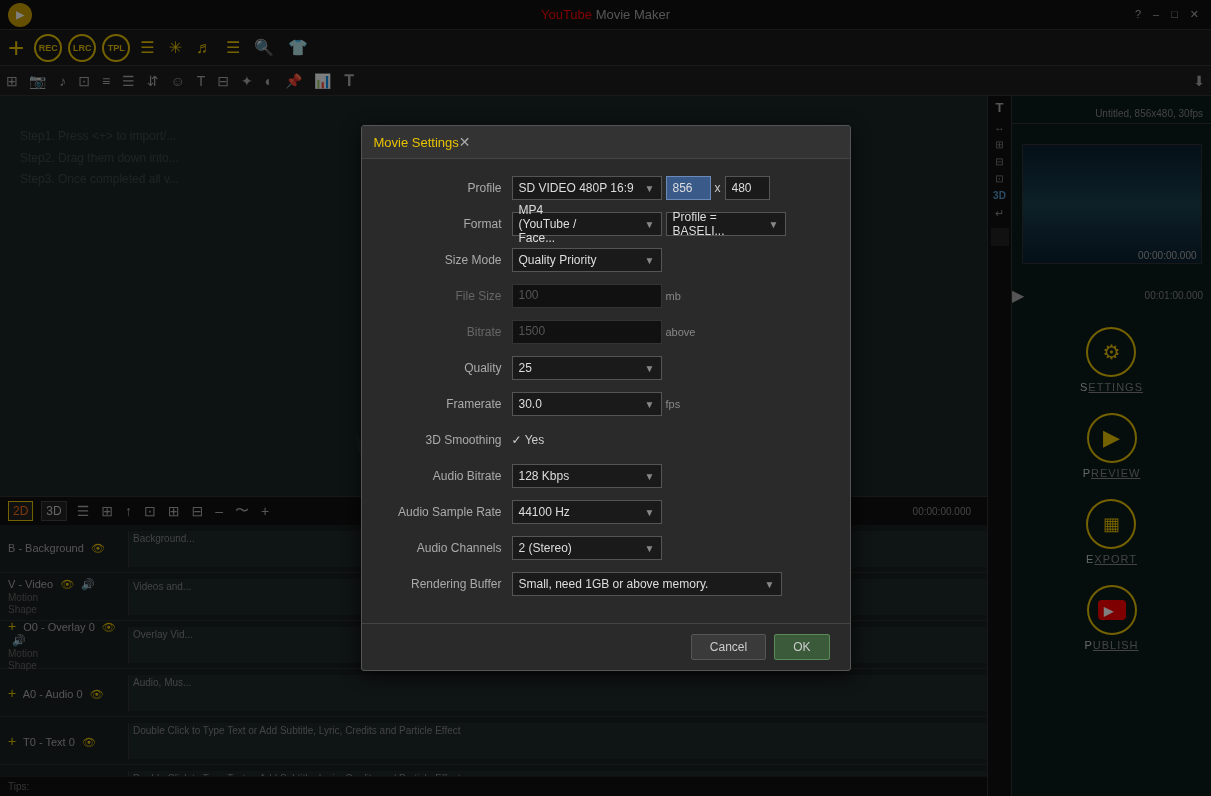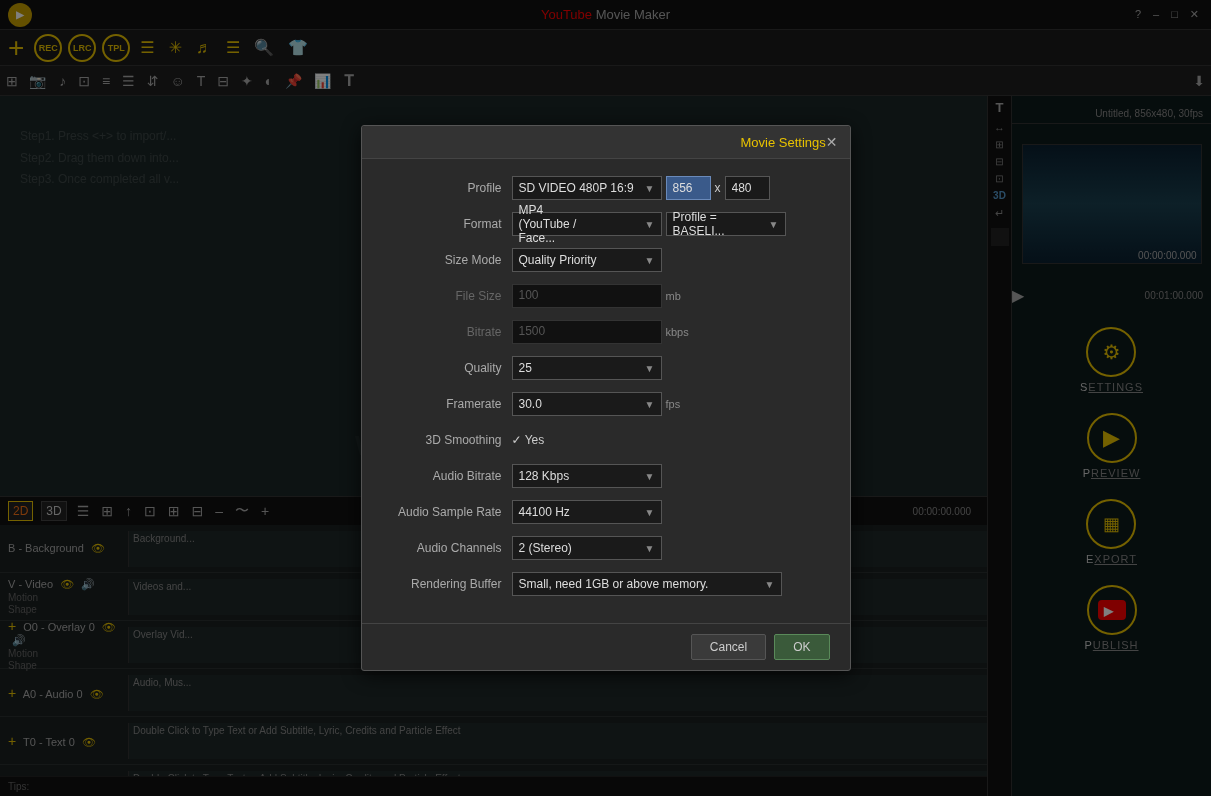--- a/index.html
+++ b/index.html
@@ -276,21 +276,21 @@
       border: 1px solid #555;
       width: 490px;
       border-radius: 3px;
       box-shadow: 0 4px 20px rgba(0,0,0,0.7);
     }
     .modal-header {
       background: #333;
       padding: 8px 12px;
       display: flex;
       align-items: center;
-      justify-content: flex-end;
+      justify-content: flex-start;
       border-bottom: 1px solid #444;
       border-radius: 3px 3px 0 0;
     }
     .modal-title {
       font-size: 13px;
       color: #e8c200;
     }
     .modal-close {
       color: #aaa;
       cursor: pointer;
@@ -652,21 +652,21 @@
           <span class="unit-label">mb</span>
         </div>
       </div>
 
       <div class="form-row">
         <div class="form-label" style="color:#666;">Bitrate</div>
         <div class="form-control">
           <div class="disabled-input" style="width:150px;color:#555;">
             <span>1500</span>
           </div>
-          <span class="unit-label">kbps</span>
+          <span class="unit-label">above</span>
         </div>
       </div>
 
       <div class="form-row">
         <div class="form-label">Quality</div>
         <div class="form-control">
           <div class="select-box" style="width:150px;">
             <span>25</span>
             <span class="select-arrow">▼</span>
           </div>

